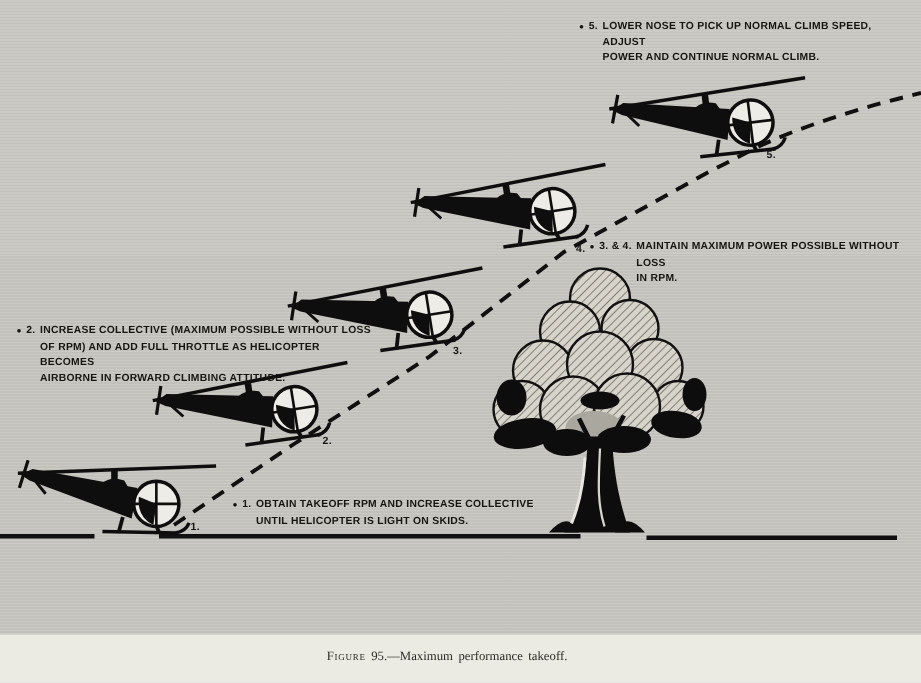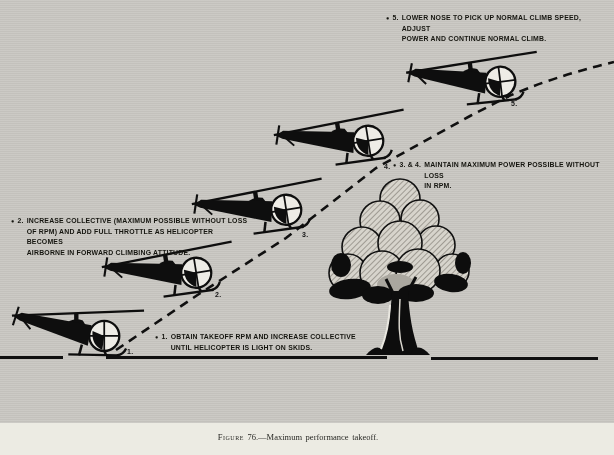--- a/index.html
+++ b/index.html
@@ -181,16 +181,16 @@
       <div class="lines">
         <div>OBTAIN TAKEOFF RPM AND INCREASE COLLECTIVE</div>
         <div>UNTIL HELICOPTER IS LIGHT ON SKIDS.</div>
       </div>
     </div>
 
   </div>
 
   <div id="caption">
     <span class="figword">Figure</span>
-    <span>76.—Maximum performance takeoff.</span>
+    <span>95.—Maximum performance takeoff.</span>
   </div>
 
 </div>
 
 </body></html>

